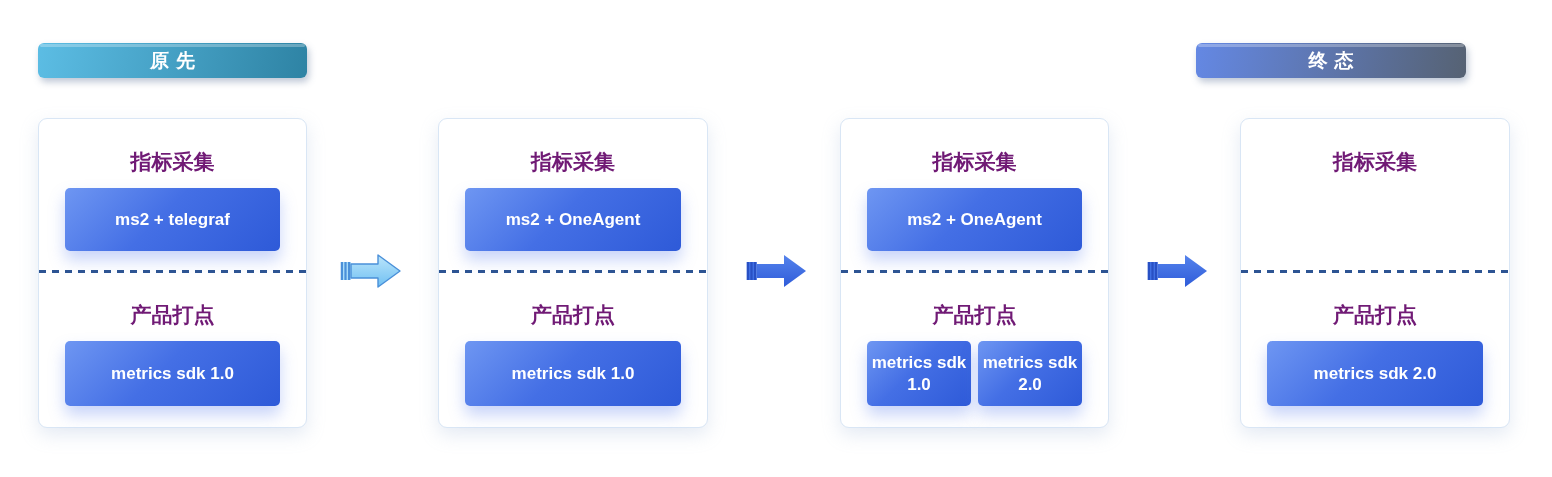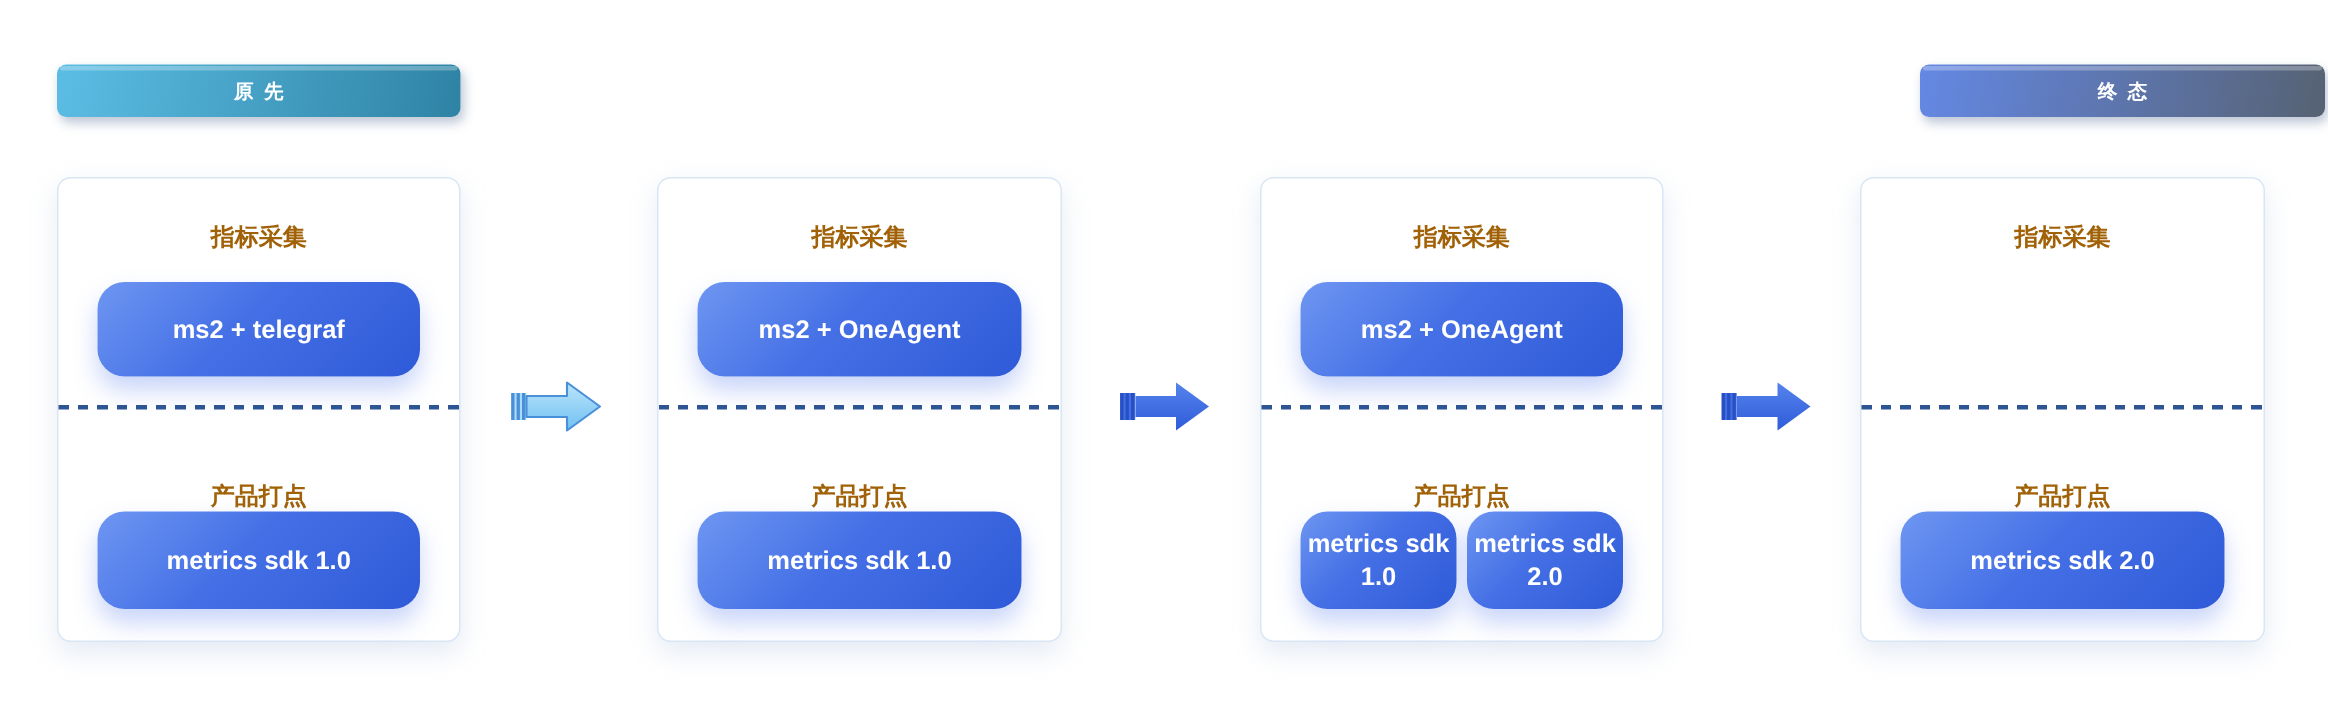--- a/index.html
+++ b/index.html
@@ -14,29 +14,29 @@
   
   .banner {
     position: absolute;
     top: 43px;
     height: 35px;
     border-radius: 6px;
     display: flex;
     align-items: center;
     justify-content: center;
     color: #ffffff;
-    font-size: 13px;
+    font-size: 19px;
     font-weight: bold;
     letter-spacing: 7px;
     text-indent: 7px;
     box-shadow: 2px 4px 7px rgba(110,130,165,0.45);
   }
   .banner-original { left: 38px;  width: 269px; background: linear-gradient(100deg, #5cbde4 0%, #2e83a4 100%); }
   .banner-current  { left: 438px; width: 671px; background: linear-gradient(95deg,  #1a6a86 0%, #6590dc 100%); }
-  .banner-final    { left: 1280px;width: 270px; background: linear-gradient(100deg, #6488e4 0%, #566273 100%); font-family: Liberation Mono, monospace; }
+  .banner-final    { left: 1196px;width: 270px; background: linear-gradient(100deg, #6488e4 0%, #566273 100%); font-family: Liberation Mono, monospace; }
   .banner::before {
     content: "";
     position: absolute; left: 2px; right: 2px; top: 1px; height: 3px;
     border-radius: 4px;
     background: rgba(255,255,255,0.28);
   }
   
   .card {
     position: absolute;
     top: 118px;
@@ -48,42 +48,42 @@
     box-sizing: border-box;
   }
   .card-1 { left: 38px;   width: 269px; }
   .card-2 { left: 438px;  width: 270px; }
   .card-3 { left: 840px;  width: 269px; }
   .card-4 { left: 1240px; width: 270px; }
   .card-heading {
     position: absolute;
     left: 0; right: 0;
     text-align: center;
-    color: #a16207;
-    font-size: 16px;
+    color: #701a75;
+    font-size: 21px;
     font-weight: bold;
   }
   .heading-top    { top: 29px; }
-  .heading-bottom { top: 182px; margin-top: 20px; }
+  .heading-bottom { top: 182px; }
   .node-row {
     position: absolute;
     left: 26px; right: 26px;
     display: flex;
     gap: 7px;
   }
   .row-top    { top: 69px;  height: 63px; }
   .row-bottom { top: 222px; height: 65px; }
   .node {
     flex: 1;
     display: flex;
     align-items: center;
     justify-content: center;
     text-align: center;
     background: linear-gradient(135deg, #6e96f2 0%, #446fe5 45%, #2e5ad8 100%);
-    border-radius: 18px;
+    border-radius: 5px;
     color: #ffffff;
     font-size: 17px;
     font-weight: bold;
     line-height: 1.25;
     box-shadow: 0 9px 16px rgba(96,132,238,0.35);
     padding: 2px 4px;
     box-sizing: border-box;
   }
   .divider {
     position: absolute;

